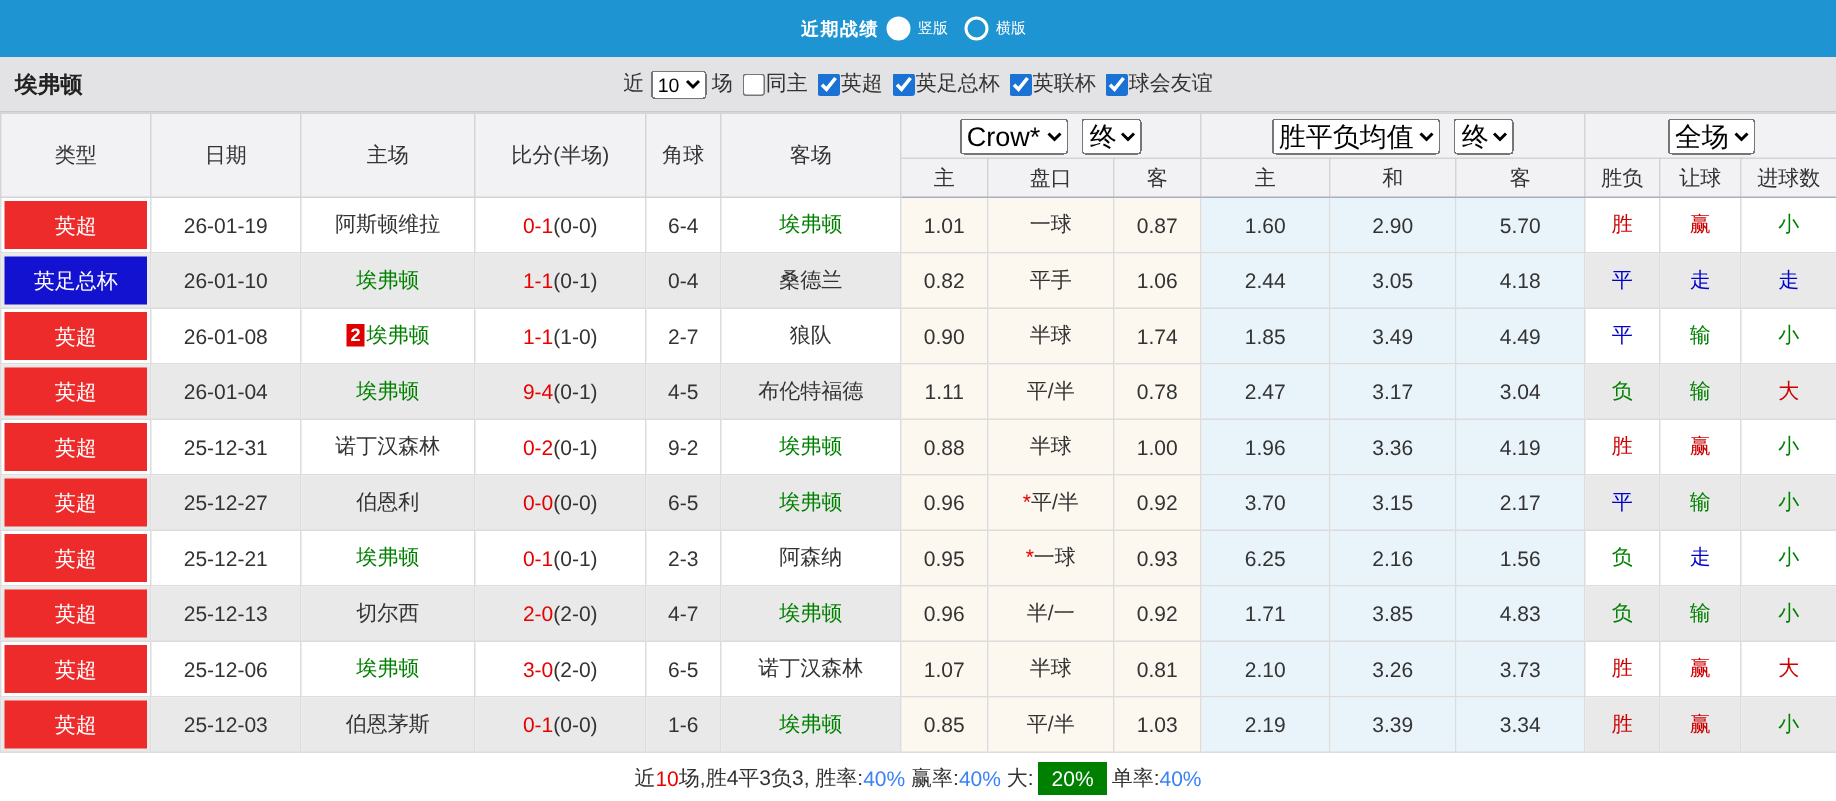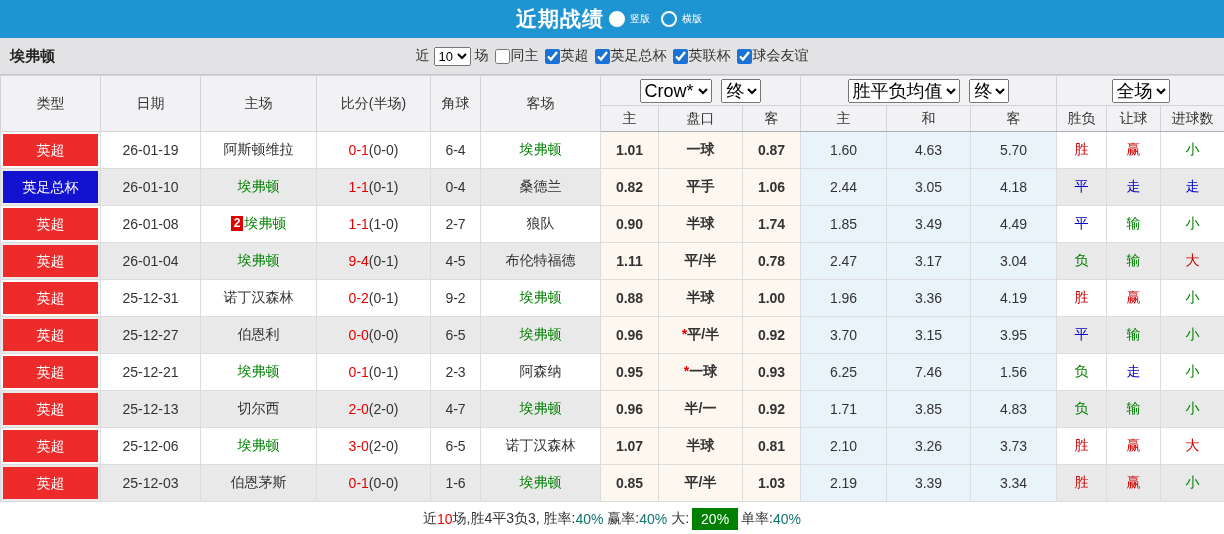--- a/index.html
+++ b/index.html
@@ -1,21 +1,21 @@
 <!DOCTYPE html>
 <html><head>
 <meta charset="utf-8">
 <style>
   html,body{margin:0;padding:0;}
   body{font-family:"Liberation Sans","DejaVu Sans",sans-serif;}
   .app{width:1224px;height:534px;background:#fff;position:relative;overflow:hidden;}
 
   
   .topbar{height:38px;background:#1E94D2;display:flex;align-items:center;justify-content:center;gap:5px;}
-  .topbar .title{color:#fff;font-size:21px;font-weight:bold;letter-spacing:1px;}
+  .topbar .title{color:#fff;font-size:12px;font-weight:bold;letter-spacing:1px;}
   .radio{display:inline-block;width:12px;height:12px;border:2px solid #fff;border-radius:50%;box-sizing:content-box;cursor:pointer;}
   .radio.selected{background:#fff;}
   .radio-label{color:#fff;font-size:10px;cursor:pointer;margin-right:6px;}
 
   
   .filterbar{height:36px;background:#E3E3E5;display:flex;align-items:center;position:relative;border-bottom:1px solid #c9c9c9;}
   .team-name{position:absolute;left:10px;font-size:15px;font-weight:bold;color:#222;}
   .filter-controls{margin:0 auto;display:flex;align-items:center;font-size:14px;color:#333;}
   .filter-controls select{font-size:13px;margin:0 4px;}
   .filter-controls input[type=checkbox]{width:15px;height:15px;accent-color:#1a73d4;margin:0 1px 0 6px;vertical-align:middle;}
@@ -23,38 +23,38 @@
 
   
   table{border-collapse:collapse;table-layout:fixed;width:1224px;}
   thead th{background:#F2F2F5;border:1px solid #d4d4d8;font-weight:normal;font-size:14px;color:#333;padding:0;}
   thead tr.hrow1 th{height:29px;}
   thead tr.hrow2 th{height:25px;border-bottom:1px solid #aab0ba;}
   thead select{font-size:18px;margin:0 3px;}
   tbody td{height:36px;border:1px solid #dcdcdc;text-align:center;font-size:14px;color:#333;padding:0;overflow:hidden;white-space:nowrap;}
   tr.odd td{background:#fff;}
   tr.even td{background:#E9E9E9;}
-  td.c-odds{background:#FCF7EF !important;font-weight:bold;}
+  td.c-odds{background:#FCF7EF !important;}
   td.c-avg{background:#E9F3FA !important;}
   td.c-league{padding:0;}
   .league-chip{margin:2px;height:32px;line-height:32px;color:#fff;font-size:14px;}
   .team-focus{color:#008000;}
   .card-badge{display:inline-block;background:#E00000;color:#fff;font-size:12px;font-weight:bold;line-height:15px;padding:0 3px;margin-right:1px;vertical-align:1px;}
   .score-ft{color:#E60000;}
   .score-half{color:#333;}
   .star{color:#E60000;}
   .r-red{color:#CC0000;}
   .r-blue{color:#0000CC;}
   .r-green{color:#008000;}
 
   
   .summary{height:33px;display:flex;align-items:center;justify-content:center;font-size:14px;color:#333;background:#fff;}
   .seg{white-space:pre;}
   .seg-red{color:#EE0000;}
-  .seg-blue{color:#0f766e;}
+  .seg-blue{color:#3b82f6;}
   .seg-badge{background:#008000;color:#fff;padding:3px 9px;margin:0 3px;}
 </style>
 </head>
 <body>
 
 <div class="app">
 
   <div class="topbar">
     <span class="title">近期战绩</span>
     <span class="radio selected"></span>
@@ -139,21 +139,21 @@
           </td>
           <td>26-01-19</td>
           <td><span>阿斯顿维拉</span></td>
           <td><span class="score-ft">0-1</span><span class="score-half">(0-0)</span></td>
           <td>6-4</td>
           <td><span class="team-focus">埃弗顿</span></td>
           <td class="c-odds">1.01</td>
           <td class="c-odds">一球</td>
           <td class="c-odds">0.87</td>
           <td class="c-avg">1.60</td>
-          <td class="c-avg">4.63</td>
+          <td class="c-avg">2.90</td>
           <td class="c-avg">5.70</td>
           <td class="r-red">胜</td>
           <td class="r-red">赢</td>
           <td class="r-green">小</td>
         </tr>
         <tr class="even">
           <td class="c-league">
             <div class="league-chip" style="background: rgb(18, 18, 208);">英足总杯</div>
           </td>
           <td>26-01-10</td>
@@ -235,39 +235,39 @@
           <td>25-12-27</td>
           <td><span>伯恩利</span></td>
           <td><span class="score-ft">0-0</span><span class="score-half">(0-0)</span></td>
           <td>6-5</td>
           <td><span class="team-focus">埃弗顿</span></td>
           <td class="c-odds">0.96</td>
           <td class="c-odds"><span class="star">*</span>平/半</td>
           <td class="c-odds">0.92</td>
           <td class="c-avg">3.70</td>
           <td class="c-avg">3.15</td>
-          <td class="c-avg">3.95</td>
+          <td class="c-avg">2.17</td>
           <td class="r-blue">平</td>
           <td class="r-green">输</td>
           <td class="r-green">小</td>
         </tr>
         <tr class="odd">
           <td class="c-league">
             <div class="league-chip" style="background: rgb(238, 43, 43);">英超</div>
           </td>
           <td>25-12-21</td>
           <td><span class="team-focus">埃弗顿</span></td>
           <td><span class="score-ft">0-1</span><span class="score-half">(0-1)</span></td>
           <td>2-3</td>
           <td><span>阿森纳</span></td>
           <td class="c-odds">0.95</td>
           <td class="c-odds"><span class="star">*</span>一球</td>
           <td class="c-odds">0.93</td>
           <td class="c-avg">6.25</td>
-          <td class="c-avg">7.46</td>
+          <td class="c-avg">2.16</td>
           <td class="c-avg">1.56</td>
           <td class="r-green">负</td>
           <td class="r-blue">走</td>
           <td class="r-green">小</td>
         </tr>
         <tr class="even">
           <td class="c-league">
             <div class="league-chip" style="background: rgb(238, 43, 43);">英超</div>
           </td>
           <td>25-12-13</td>

